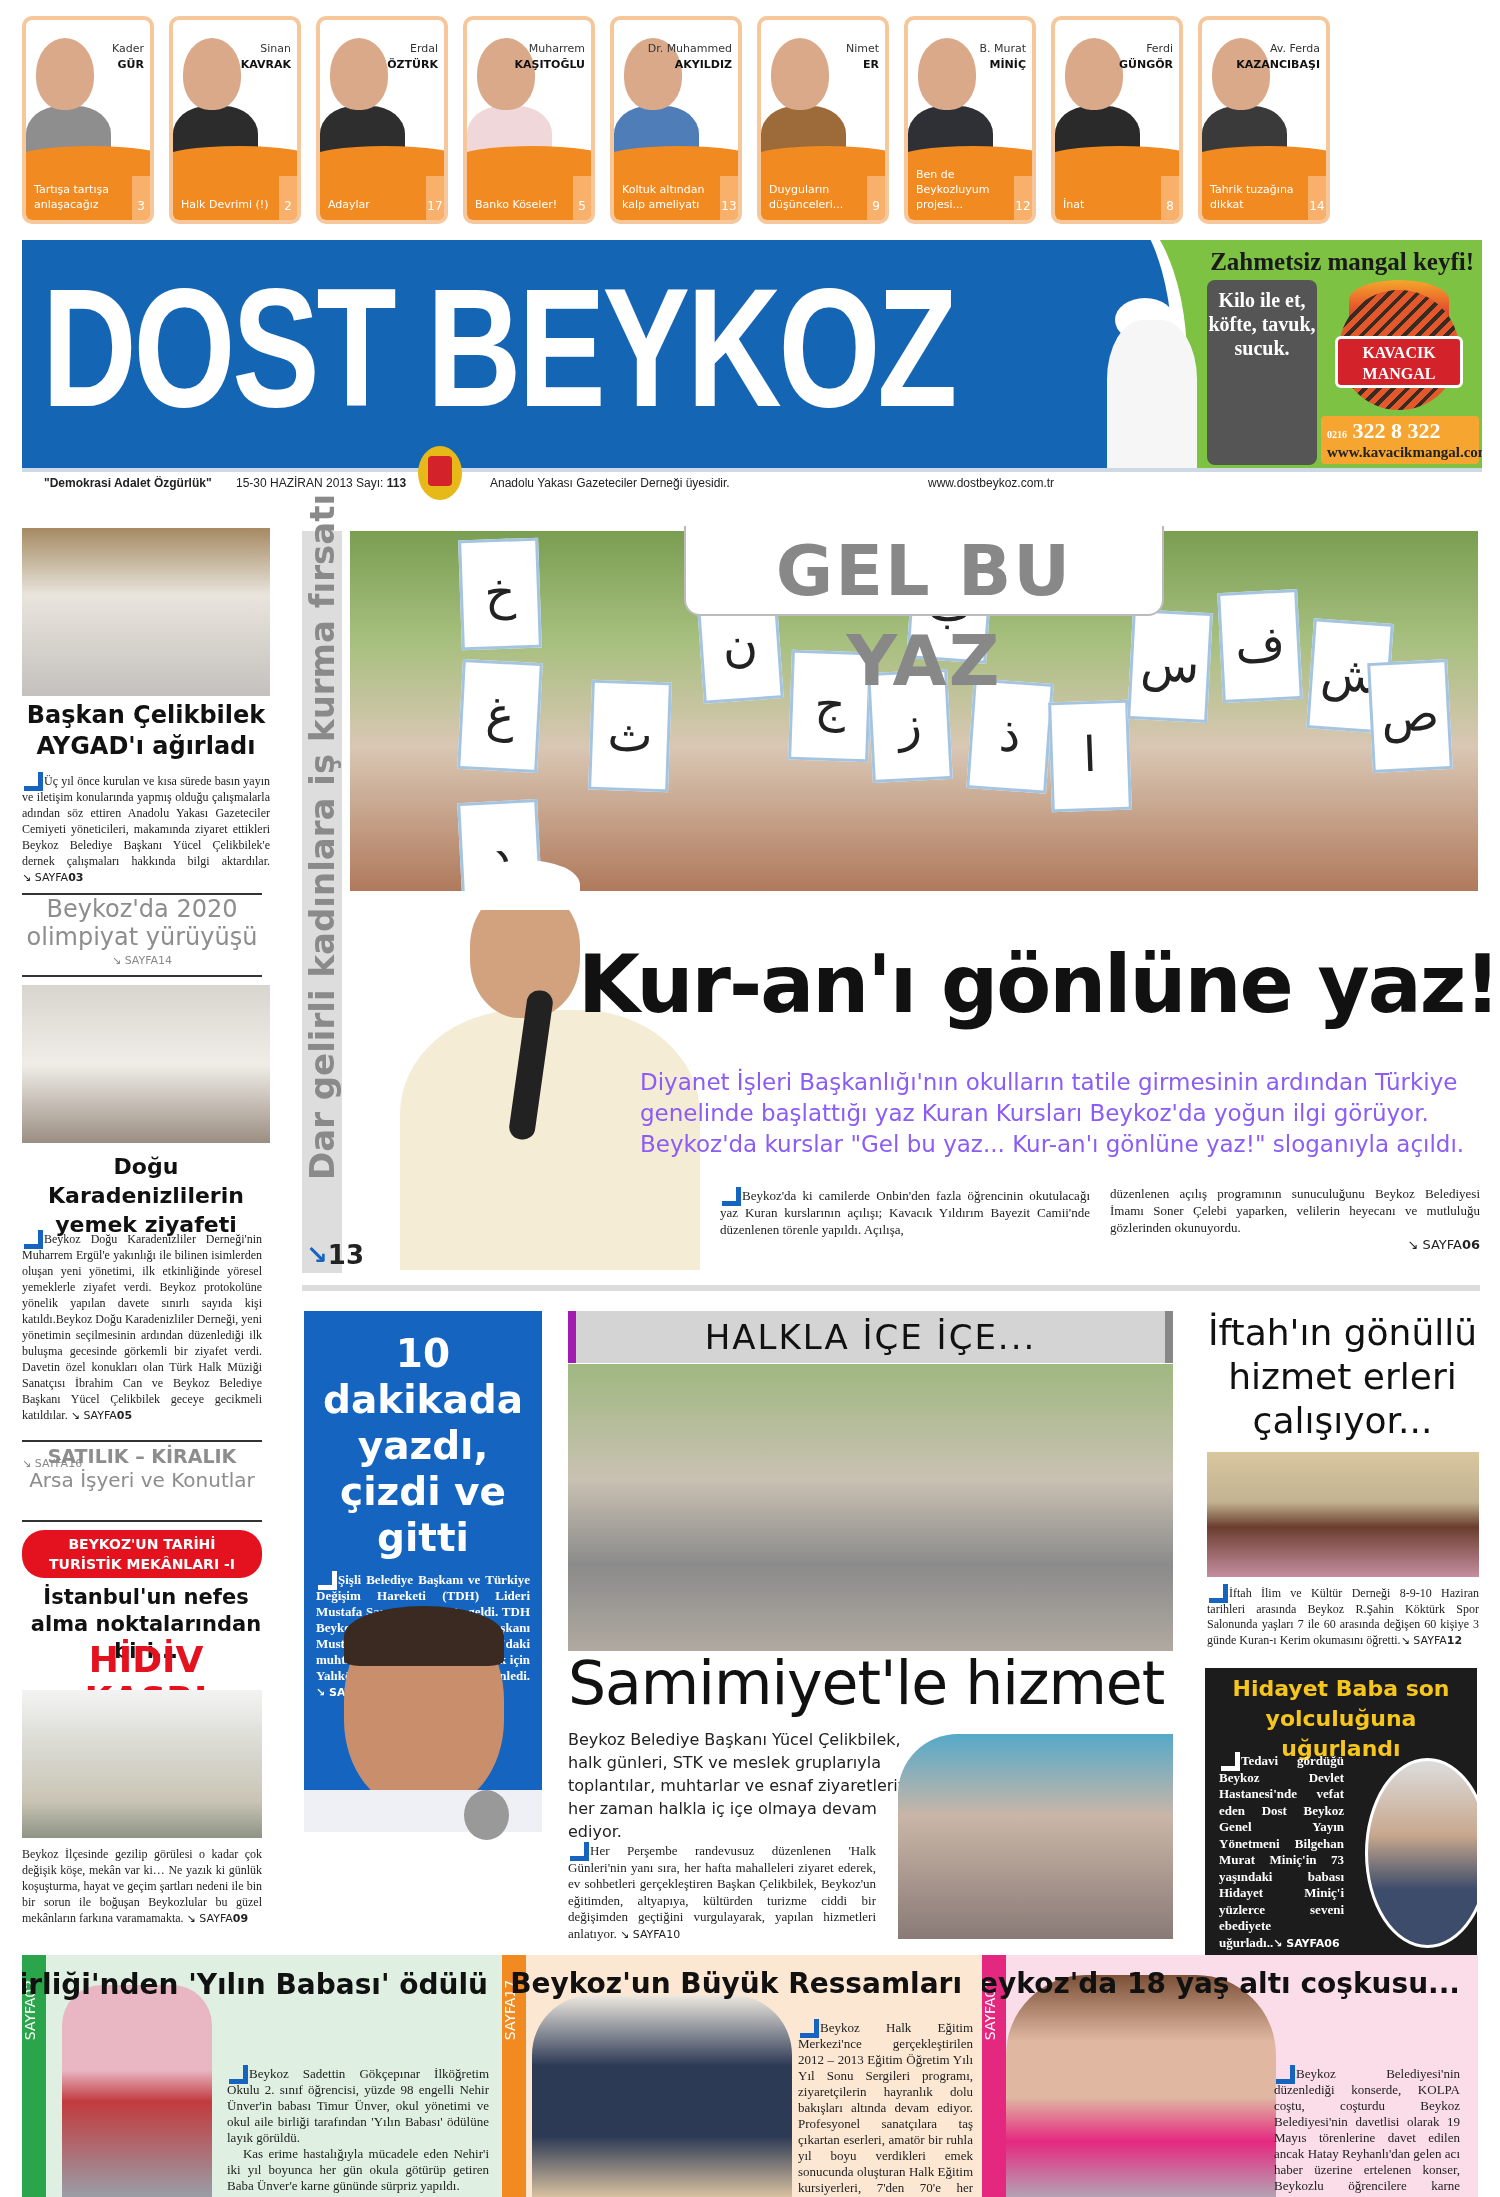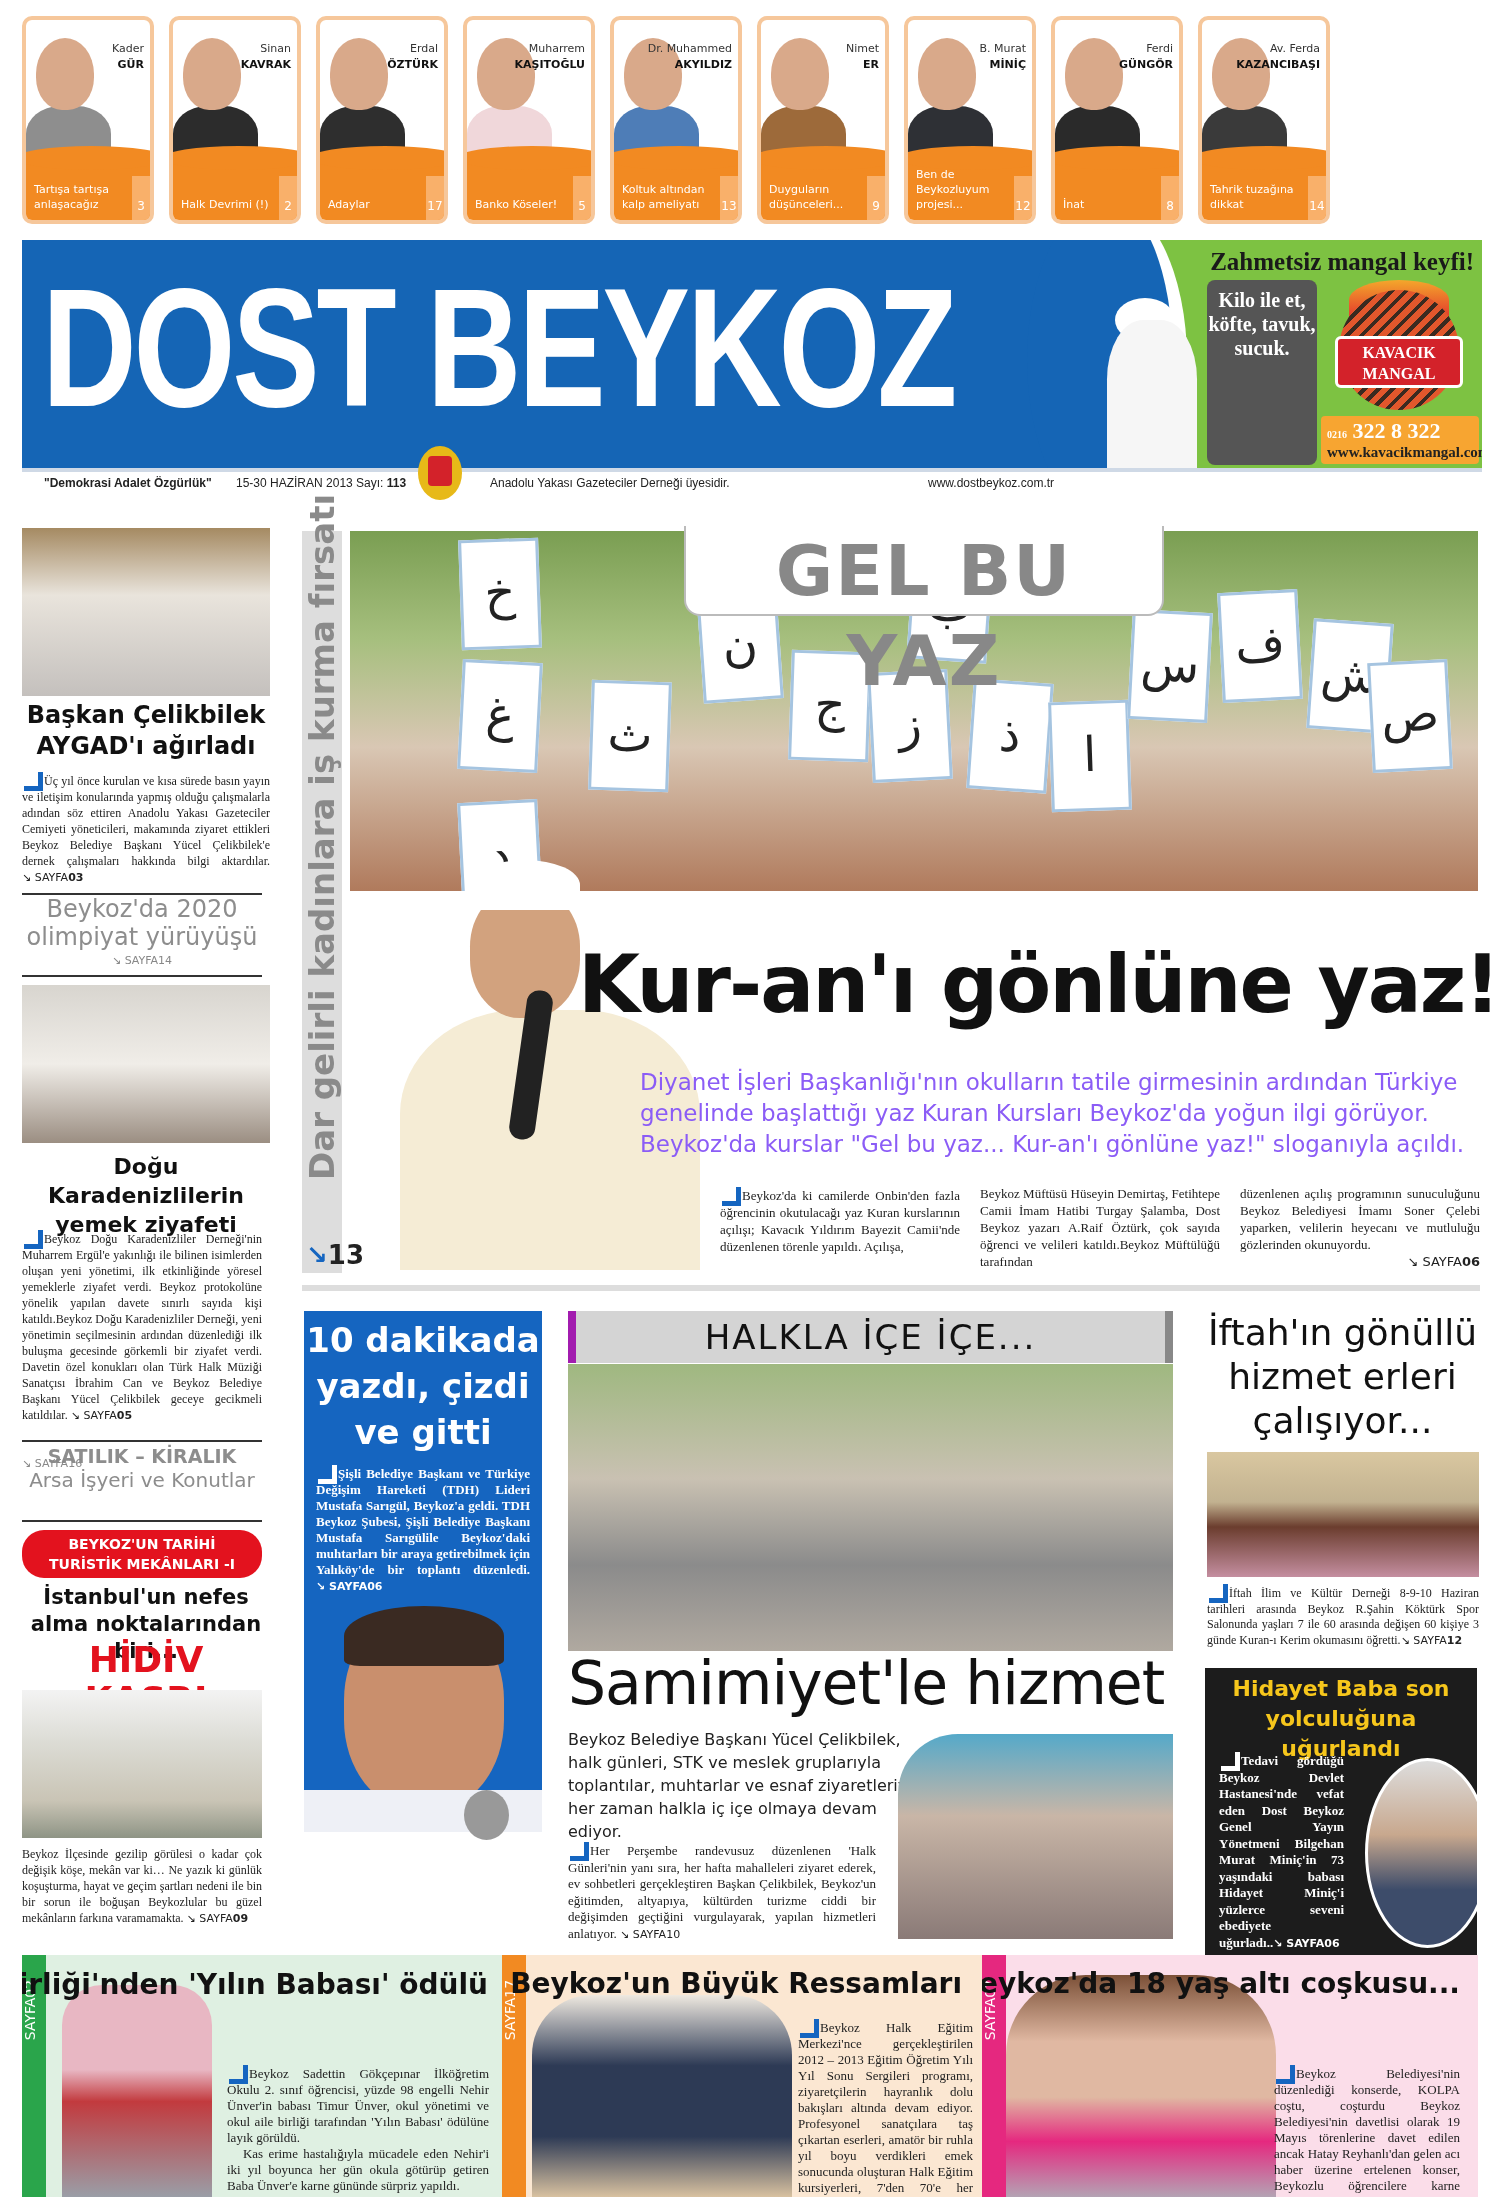--- a/index.html
+++ b/index.html
@@ -65,21 +65,21 @@
   .boy .face { position: absolute; left: 70px; top: 28px; width: 110px; height: 130px; background: #d2a27e; border-radius: 45%; }
   .boy .shirt { position: absolute; left: 0; top: 150px; width: 300px; height: 260px; background: #f5ecd5; border-radius: 40% 40% 0 0; }
   .boy .mic { position: absolute; left: 118px; top: 130px; width: 26px; height: 150px; background: #222; border-radius: 12px; transform: rotate(8deg); }
   .kuran { position: absolute; left: 578px; top: 938px; font-size: 80px; font-weight: bold; color: #111; letter-spacing: -2px; white-space: nowrap; }
   .deck { position: absolute; left: 640px; top: 1067px; width: 830px; font-size: 23px; color: #8b5cf6; line-height: 31px; }
   .lead-cols { position: absolute; left: 720px; top: 1185px; width: 760px; display: flex; gap: 20px; }
   .lead-cols div { flex: 1; font-size: 13px; line-height: 17px; }
 
   
   .bluebox { position: absolute; left: 304px; top: 1311px; width: 238px; height: 520px; background: #1565c0; overflow: hidden; }
-  .bluebox .bh { color: #fff; font-weight: bold; text-align: center; font-size: 34px; line-height: 46px; padding-top: 6px; }
+  .bluebox .bh { color: #fff; font-weight: bold; text-align: center; font-size: 39px; line-height: 46px; padding-top: 20px; }
   .bluebox .bt { color: #fff; font-family: "Liberation Serif", serif; font-weight: bold; font-size: 13px; line-height: 16px; padding: 8px 12px; text-align: justify; }
   .bluebox .sayfa { color: #fff; }
   .sarigul { position: absolute; left: 304px; top: 1600px; width: 238px; height: 232px; }
   .sarigul .face { position: absolute; left: 40px; top: 10px; width: 160px; height: 200px; background: #c98f6d; border-radius: 45%; }
   .sarigul .hair { position: absolute; left: 40px; top: 6px; width: 160px; height: 60px; background: #3a2a22; border-radius: 50% 50% 10% 10%; }
   .sarigul .shirt { position: absolute; left: 0; top: 190px; width: 238px; height: 42px; background: #eef0f6; }
   .sarigul .mic { position: absolute; left: 160px; top: 190px; width: 45px; height: 50px; background: #999; border-radius: 50%; }
 
   .halkla-head { position: absolute; left: 568px; top: 1311px; width: 605px; height: 52px; background: #d4d4d4; border-left: 8px solid #a21caf; border-right: 8px solid #888; text-align: center; font-size: 34px; color: #111; letter-spacing: 2px; line-height: 52px; }
   .halkla-photo { position: absolute; left: 568px; top: 1364px; width: 605px; height: 287px; background: linear-gradient(180deg, #9fb880 0%, #c9c1b2 40%, #8b8b8b 70%, #b0a9a0 100%); }
@@ -280,21 +280,20 @@
 <div class="boy">
   <div class="shirt"></div>
   <div class="face"></div>
   <div class="cap"></div>
   <div class="mic"></div>
 </div>
 <div class="kuran">Kur-an'ı gönlüne yaz!</div>
 <div class="deck">Diyanet İşleri Başkanlığı'nın okulların tatile girmesinin ardından Türkiye genelinde başlattığı yaz Kuran Kursları Beykoz'da yoğun ilgi görüyor. Beykoz'da kurslar "Gel bu yaz... Kur-an'ı gönlüne yaz!" sloganıyla açıldı.</div>
 <div class="lead-cols bodytext">
   <div><span class="arrow"></span><span>Beykoz'da ki camilerde Onbin'den fazla öğrencinin okutulacağı yaz Kuran kurslarının açılışı; Kavacık Yıldırım Bayezit Camii'nde düzenlenen törenle yapıldı. Açılışa,</span></div>
-  <div>Beykoz Müftüsü Hüseyin Demirtaş, Fetihtepe Camii İmam Hatibi Turgay Şalamba, Dost Beykoz yazarı A.Raif Öztürk, çok sayıda öğrenci ve velileri katıldı.Beykoz Müftülüğü tarafından</div>
   <div><span>düzenlenen açılış programının sunuculuğunu Beykoz Belediyesi İmamı Soner Çelebi yaparken, velilerin heyecanı ve mutluluğu gözlerinden okunuyordu.</span><div style="text-align:right;" class="sayfa">↘ <span>SAYFA</span><b>06</b></div></div>
 </div>
 <div class="rule" style="left:302px;top:1285px;width:1178px;height:6px;background:#ddd;"></div>
 
 <div class="bluebox">
   <div class="bh">10 dakikada yazdı, çizdi ve gitti</div>
   <div class="bt"><span class="arrow arrow-white"></span><span>Şişli Belediye Başkanı ve Türkiye Değişim Hareketi (TDH) Lideri Mustafa Sarıgül, Beykoz'a geldi. TDH Beykoz Şubesi, Şişli Belediye Başkanı Mustafa Sarıgülile Beykoz'daki muhtarları bir araya getirebilmek için Yalıköy'de bir toplantı düzenledi.</span> <span class="sayfa">↘ <span>SAYFA</span><b>06</b></span></div>
 </div>
 <div class="sarigul">
   <div class="face"></div>

